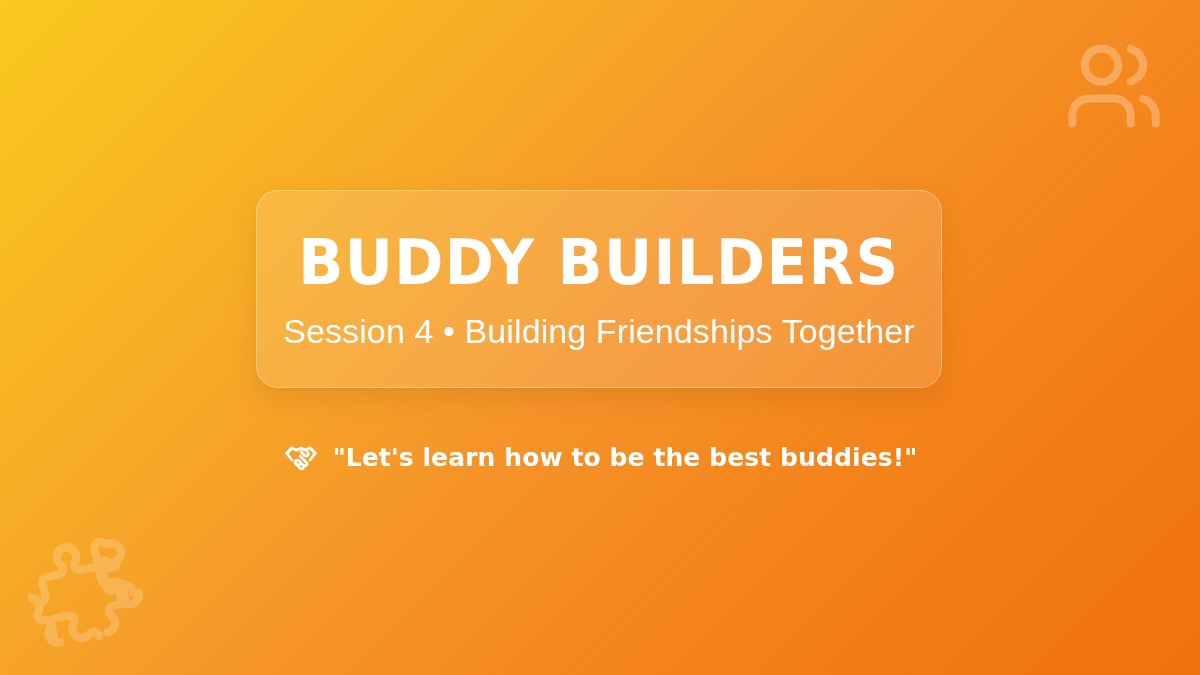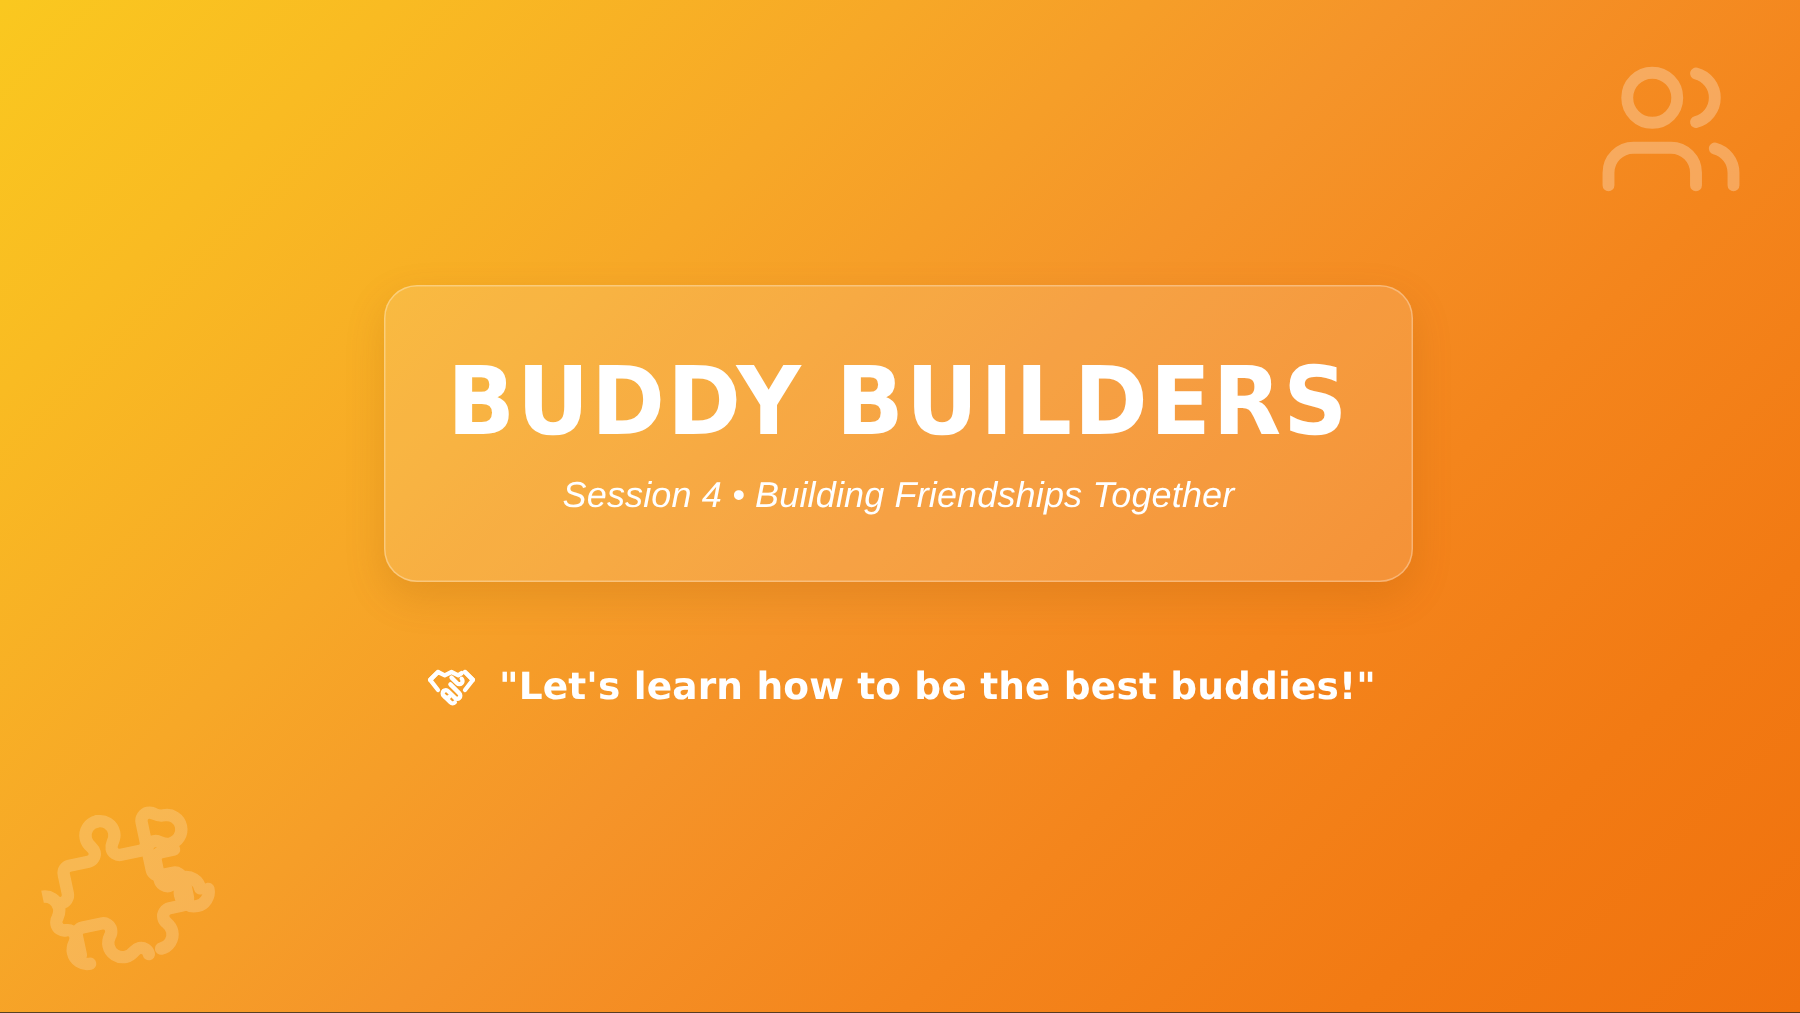--- a/index.html
+++ b/index.html
@@ -77,26 +77,25 @@
     white-space: nowrap;
     text-align: center;
   }
 
   .subtitle {
     margin: 0;
     padding-top: 20px;
     color: #FFFFFF;
     font-family: "Liberation Sans", sans-serif;
     font-weight: 400;
-    font-size: 24px;
+    font-size: 34px;
     line-height: 1.0;
     letter-spacing: 0.1px;
     white-space: nowrap;
     text-align: right;
-    font-style: italic;
   }
 
   
   .tagline {
     position: absolute;
     left: 0;
     top: 436px;
     width: 1200px;
     height: 42px;
     display: flex;

